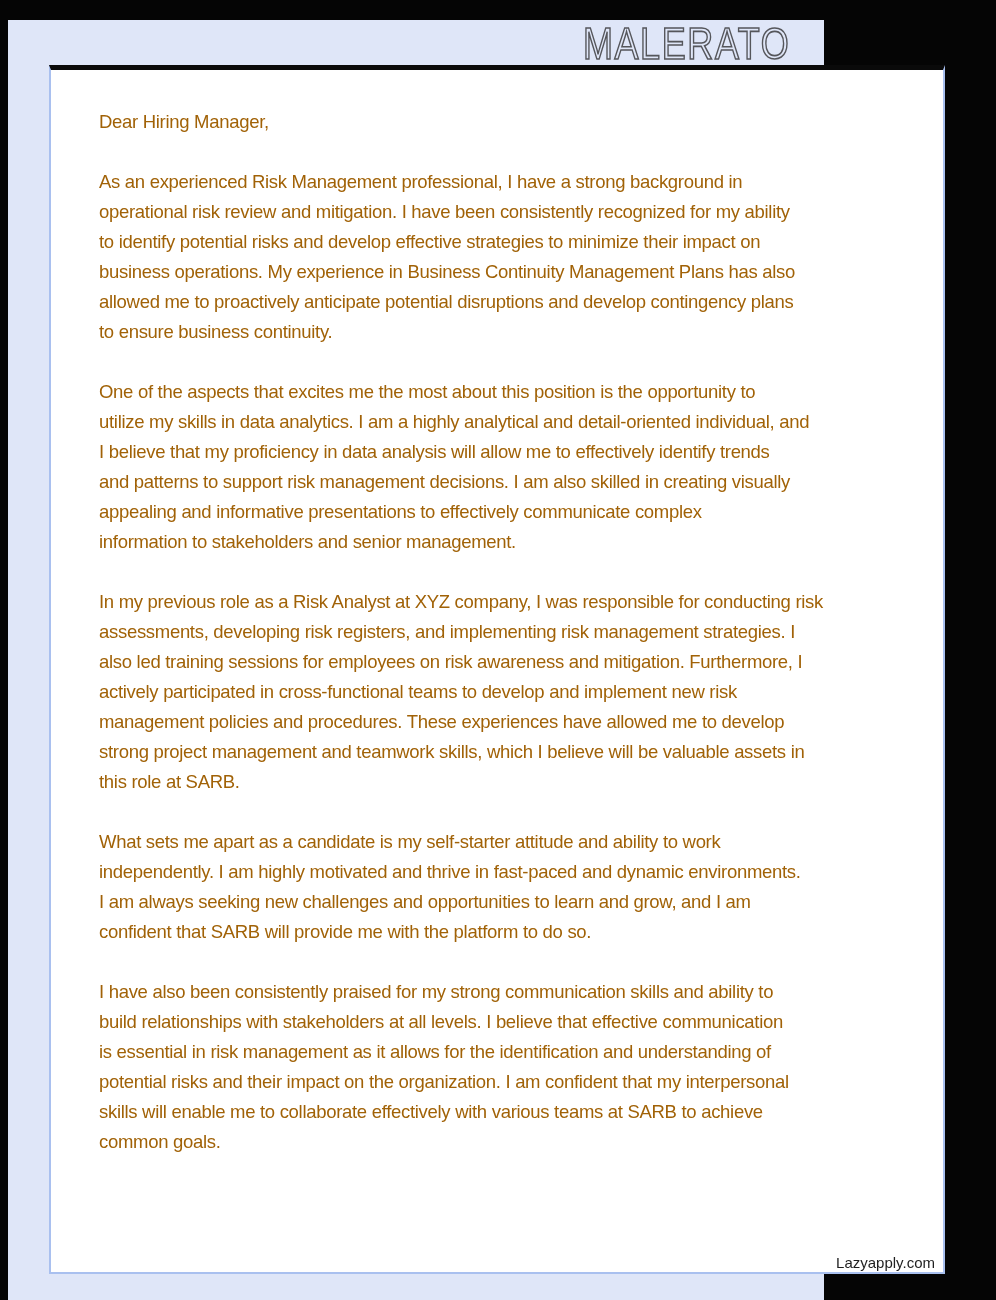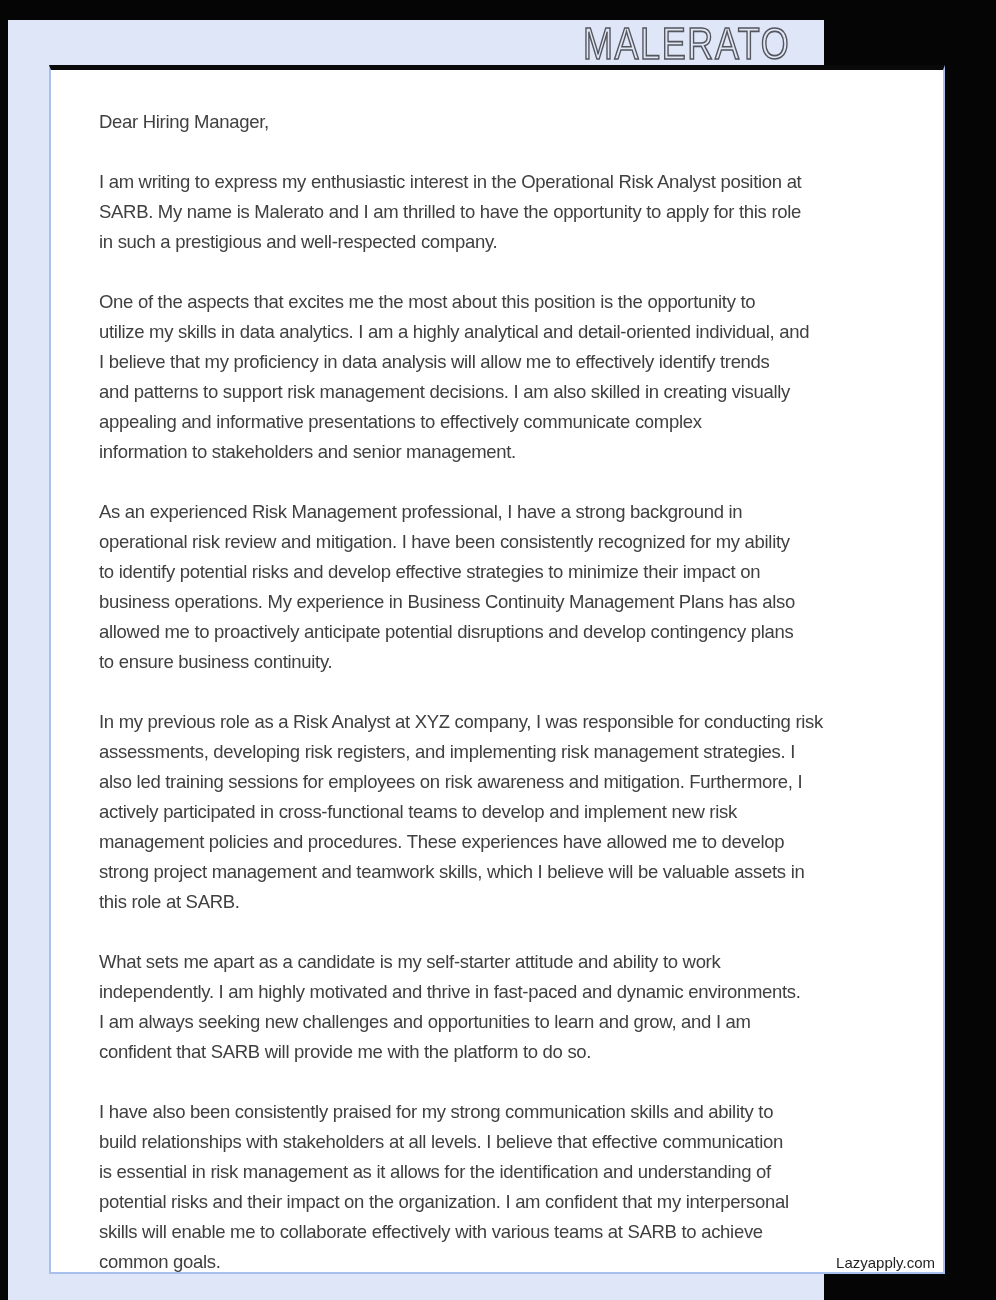--- a/index.html
+++ b/index.html
@@ -41,56 +41,53 @@
     border: 2px solid #a9c0ef;
     border-top: 5px solid #0a0a0a;
     overflow: hidden;
   }
   .letter { padding: 37px 36px 0 48px; }
   .para {
     margin: 0 0 30px;
     font-size: 18.5px;
     line-height: 30px;
     letter-spacing: -0.3px;
-    color: #404040;
+    color: #a16207;
     white-space: pre;
   }
   .watermark {
     position: absolute;
     right: 8px; bottom: 1px;
     font-size: 15px;
     letter-spacing: 0;
     color: #1f1f1f;
   }
 </style>
 </head>
 <body>
 
 <div class="page">
 
   <div class="brand">MALERATO</div>
 
   <div class="sheet">
     <div class="letter">
       <p class="para">Dear Hiring Manager,</p>
-      <p class="para">I am writing to express my enthusiastic interest in the Operational Risk Analyst position at
-SARB. My name is Malerato and I am thrilled to have the opportunity to apply for this role
-in such a prestigious and well-respected company.</p>
+      <p class="para">As an experienced Risk Management professional, I have a strong background in
+operational risk review and mitigation. I have been consistently recognized for my ability
+to identify potential risks and develop effective strategies to minimize their impact on
+business operations. My experience in Business Continuity Management Plans has also
+allowed me to proactively anticipate potential disruptions and develop contingency plans
+to ensure business continuity.</p>
       <p class="para">One of the aspects that excites me the most about this position is the opportunity to
 utilize my skills in data analytics. I am a highly analytical and detail-oriented individual, and
 I believe that my proficiency in data analysis will allow me to effectively identify trends
 and patterns to support risk management decisions. I am also skilled in creating visually
 appealing and informative presentations to effectively communicate complex
 information to stakeholders and senior management.</p>
-      <p class="para">As an experienced Risk Management professional, I have a strong background in
-operational risk review and mitigation. I have been consistently recognized for my ability
-to identify potential risks and develop effective strategies to minimize their impact on
-business operations. My experience in Business Continuity Management Plans has also
-allowed me to proactively anticipate potential disruptions and develop contingency plans
-to ensure business continuity.</p>
       <p class="para">In my previous role as a Risk Analyst at XYZ company, I was responsible for conducting risk
 assessments, developing risk registers, and implementing risk management strategies. I
 also led training sessions for employees on risk awareness and mitigation. Furthermore, I
 actively participated in cross-functional teams to develop and implement new risk
 management policies and procedures. These experiences have allowed me to develop
 strong project management and teamwork skills, which I believe will be valuable assets in
 this role at SARB.</p>
       <p class="para">What sets me apart as a candidate is my self-starter attitude and ability to work
 independently. I am highly motivated and thrive in fast-paced and dynamic environments.
 I am always seeking new challenges and opportunities to learn and grow, and I am

